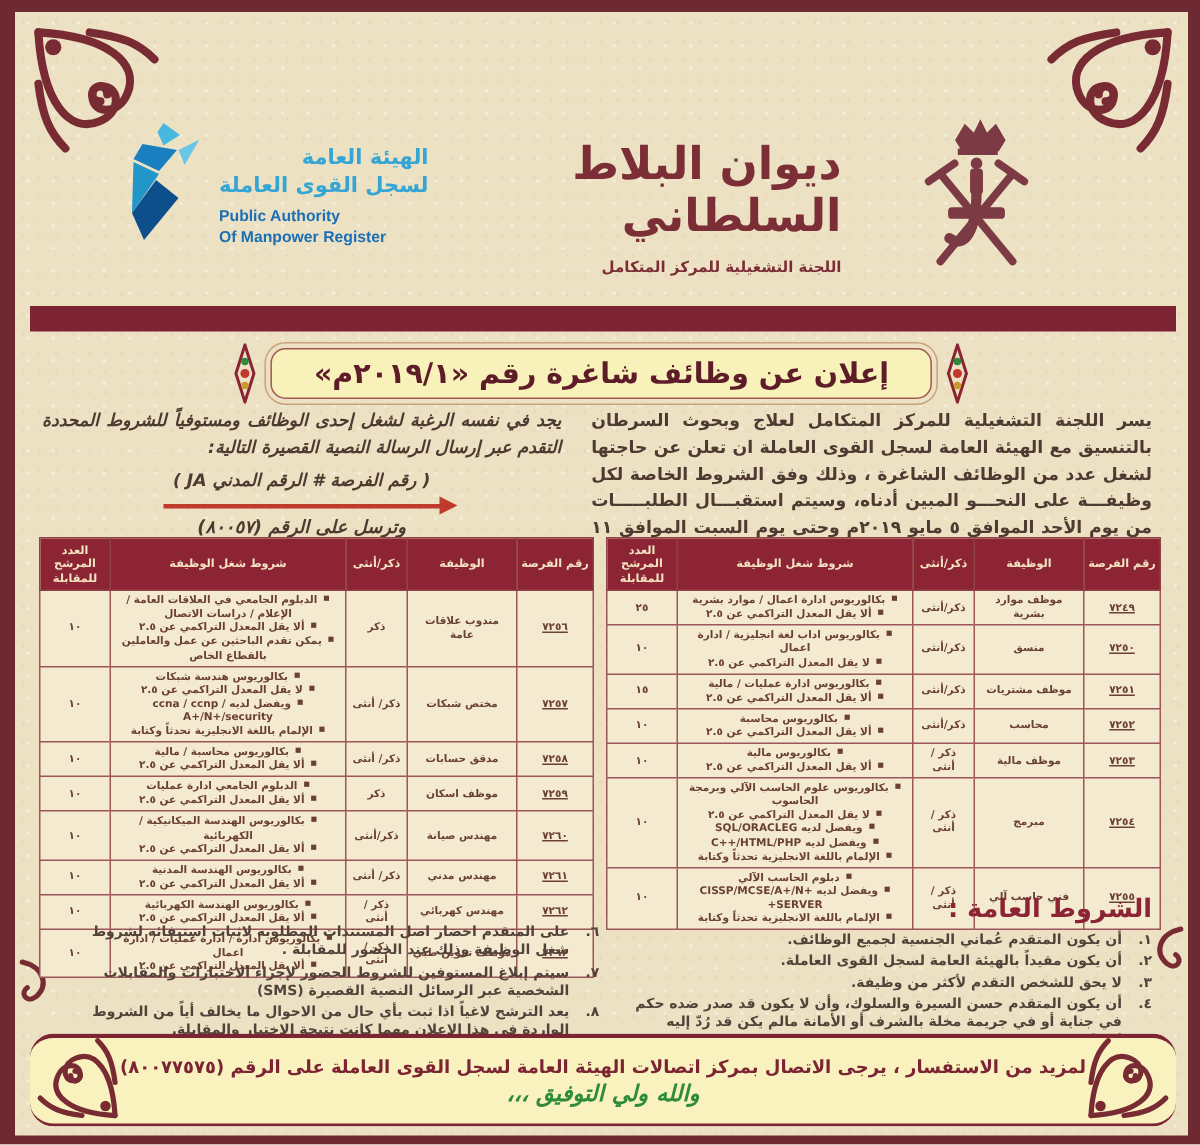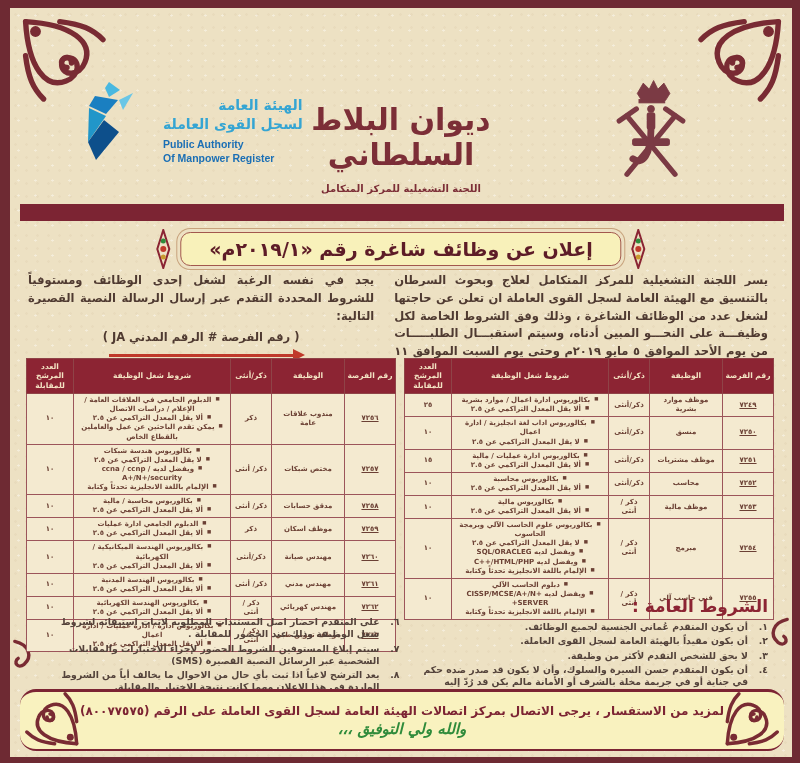--- a/index.html
+++ b/index.html
@@ -10,41 +10,41 @@
                      radial-gradient(rgba(255,255,255,.4) 1px,transparent 1.4px);
     background-size:11px 13px,17px 15px;}
   svg{display:block}
   
   .corner{position:absolute;width:90px;height:90px;pointer-events:none;}
   .corner.tl{top:10px;left:12px;}
   .corner.tr{top:10px;right:10px;transform:scaleX(-1);}
   .side-orn{position:absolute;width:26px;height:34px;}
   
   .logo{position:absolute;left:66px;top:72px;display:flex;gap:10px;direction:ltr;align-items:flex-start;}
-  .logo-text{margin-top:16px;margin-left:17px;}
+  .logo-text{margin-top:16px;}
   .logo-ar{font-size:14px;font-weight:bold;color:#35a5d3;text-align:right;line-height:1.35;}
   .logo-en{font-size:10.5px;font-weight:bold;color:#1b6fb5;text-align:left;line-height:1.35;
            font-family:"Liberation Sans",sans-serif;margin-top:3px;}
-  .center-head{position:absolute;top:94px;left:50%;transform:translateX(-50%);width:320px;text-align:center;}
+  .center-head{position:absolute;top:84px;left:50%;transform:translateX(-50%);width:320px;text-align:right;}
   .diwan{font-size:30px;font-weight:bold;color:#7c2e37;letter-spacing:1px;}
   .committee{font-size:10px;font-weight:bold;color:#7c2e37;margin-top:9px;line-height:1.55;}
   .emblem{position:absolute;top:64px;left:598px;width:86px;height:122px;}
   
   .band{position:absolute;left:10px;right:8px;top:196px;height:17px;background:#7c2433;}
   .title-wrap{position:absolute;top:221px;left:50%;transform:translateX(-50%);
               display:flex;align-items:center;gap:8px;}
   .title-pill{background:#f8f1ba;border:1.5px solid #a2584e;border-radius:10px;
               padding:5px 28px;font-size:19px;font-weight:bold;color:#5d1c27;white-space:nowrap;
               box-shadow:0 0 0 3px #ede1c3,0 0 0 4px #c7a27c;}
   .title-orn{width:18px;height:40px;}
   
   .intro{position:absolute;top:264px;left:18px;right:24px;display:flex;gap:20px;}
   .intro p{margin:0;font-size:11.5px;font-weight:bold;color:#4f3a31;text-align:justify;line-height:1.55;}
   .intro-right{flex:1.08;}
-  .intro-left{flex:1;}
+  .intro-left{flex:1;font-style:italic;}
   .sms-line{text-align:center !important;margin-top:4px !important;}
   .arrow-row{display:flex;justify-content:center;margin:7px 0 3px;}
   .arrow{direction:ltr;width:185px;height:3px;background:#c0392b;position:relative;}
   .arrow::after{content:"";position:absolute;right:-11px;top:-5px;border-left:12px solid #c0392b;
                 border-top:6px solid transparent;border-bottom:6px solid transparent;}
   .send-line{text-align:center !important;font-size:12px !important;}
   
   .tables{position:absolute;top:350px;left:16px;right:18px;height:238px;display:flex;gap:8px;align-items:stretch;}
   .tbl-wrap{flex:1;}
   table.job-table{width:100%;height:100%;border-collapse:collapse;background:#f4ead0;border:1.5px solid #8f4347;}

